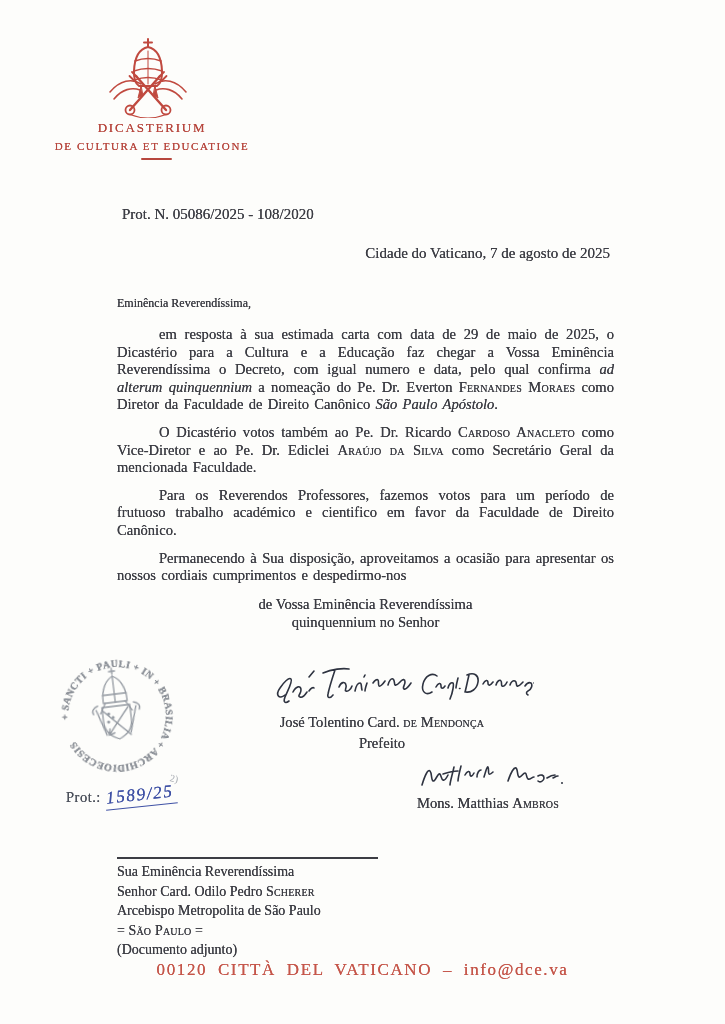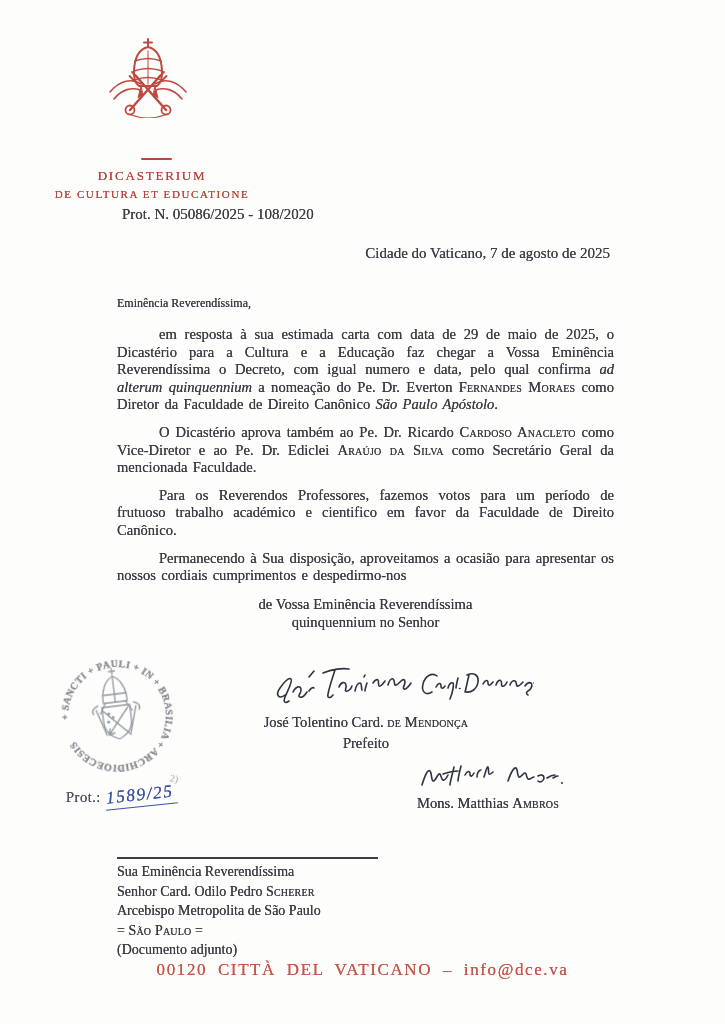--- a/index.html
+++ b/index.html
@@ -7,41 +7,41 @@
     position:relative;width:725px;height:1024px;margin:0 auto;
     background:#fdfdfb;overflow:hidden;
     font-family:"Liberation Serif","DejaVu Serif",serif;
     color:#3c3d44;
     text-shadow:0 0 0.4px;
   }
   
   .emblem{position:absolute;left:106px;top:36px;width:84px;height:82px;}
   .lh-name{position:absolute;left:28px;top:119px;width:248px;text-align:center;
     color:#b7473e;line-height:18px;}
-  .lh1{font-size:13px;letter-spacing:1.8px;margin-top:48px;}
+  .lh1{font-size:13px;letter-spacing:1.8px;}
   .lh2{font-size:11px;letter-spacing:1.6px;}
   .lh-rule{position:absolute;left:141px;top:158px;width:31px;height:2px;background:#b7473e;border-radius:1px;}
   
   .protocol{position:absolute;left:122px;top:206px;font-size:15px;}
   .dateline{position:absolute;left:310px;top:245px;width:300px;text-align:right;font-size:15px;}
   .salutation{position:absolute;left:117px;top:276px;font-size:12px;margin-top:20px;}
   
   .body-block{position:absolute;left:117px;top:326px;width:497px;
     font-size:14.6px;line-height:17.6px;text-align:justify;}
   .body-block p{margin:0 0 10px 0;text-indent:42px;word-spacing:0.11em;}
   .i{font-style:italic;}
   .sc{font-variant:small-caps;letter-spacing:0.2px;}
   .closing{margin-top:6px;text-align:center;text-indent:0;line-height:18.5px;}
   
   .sig-hand{position:absolute;}
   .sig-hand path{fill:none;stroke:#2e3340;stroke-width:1.6;stroke-linecap:round;stroke-linejoin:round;}
   .sig1-hand{left:270px;top:663px;width:264px;height:44px;}
   .sig2-hand{left:416px;top:757px;width:152px;height:38px;}
   .sig-block{position:absolute;text-align:center;font-size:14.6px;line-height:21px;}
-  .sig1-text{left:240px;top:712px;width:252px;}
+  .sig1-text{left:256px;top:712px;width:252px;}
   .sig2-text{left:388px;top:793px;width:200px;}
   
   .stamp-wrap{position:absolute;left:53px;top:652px;width:128px;height:128px;
     transform:rotate(-7deg);opacity:.82;filter:blur(.2px);}
   .stamp-wrap path,.stamp-wrap circle{fill:none;stroke:#7d848e;stroke-width:1.3;stroke-linecap:round;stroke-linejoin:round;}
   .stamp-ring{fill:#767d87;stroke:none;font-family:"Liberation Serif",serif;
     font-size:10px;letter-spacing:0.4px;font-weight:bold;}
   .prot-hand{position:absolute;left:66px;top:786px;white-space:nowrap;}
   .prot-label{font-size:14.5px;color:#4c515b;letter-spacing:0.5px;text-shadow:0 0 0.5px;}
   .prot-num{display:inline-block;font-size:17.5px;font-style:italic;color:#3f51a5;
@@ -82,21 +82,21 @@
     <div class="lh2">DE CULTURA ET EDUCATIONE</div>
   </div>
   <div class="lh-rule"></div>
 
   <div class="protocol">Prot. N. 05086/2025 - 108/2020</div>
   <div class="dateline">Cidade do Vaticano, 7 de agosto de 2025</div>
   <div class="salutation">Eminência Reverendíssima,</div>
 
   <div class="body-block">
     <p><span>em resposta à sua estimada carta com data de 29 de maio de 2025, o Dicastério para a Cultura e a Educação faz chegar a Vossa Eminência Reverendíssima o Decreto, com igual numero e data, pelo qual confirma </span><span class="i">ad alterum quinquennium</span><span> a nomeação do Pe. Dr. Everton </span><span class="sc">Fernandes Moraes</span><span> como Diretor da Faculdade de Direito Canônico </span><span class="i">São Paulo Apóstolo</span><span>.</span></p>
-    <p><span>O Dicastério aprova também ao Pe. Dr. Ricardo </span><span class="sc">Cardoso Anacleto</span><span> como Vice-Diretor e ao Pe. Dr. Ediclei </span><span class="sc">Araújo da Silva</span><span> como Secretário Geral da mencionada Faculdade.</span></p>
+    <p><span>O Dicastério votos também ao Pe. Dr. Ricardo </span><span class="sc">Cardoso Anacleto</span><span> como Vice-Diretor e ao Pe. Dr. Ediclei </span><span class="sc">Araújo da Silva</span><span> como Secretário Geral da mencionada Faculdade.</span></p>
     <p><span>Para os Reverendos Professores, fazemos votos para um período de frutuoso trabalho académico e cientifico em favor da Faculdade de Direito Canônico.</span></p>
     <p><span>Permanecendo à Sua disposição, aproveitamos a ocasião para apresentar os nossos cordiais cumprimentos e despedirmo-nos</span></p>
     <div class="closing">
       <div>de Vossa Eminência Reverendíssima</div>
       <div>quinquennium no Senhor</div>
     </div>
   </div>
 
   <svg class="sig-hand sig1-hand" viewBox="0 0 262 44" aria-label="José Tolentino Card. De Mendonça">
     <path d="M14,32 c-6,5 -10,0 -5,-7 c4,-6 9,-11 11,-9 c2,2 -3,11 -6,18 c-2,5 0,7 4,4 m4,-9 c3,-6 8,-7 8,-2 c0,4 -4,6 -1,7 c2,1 5,-2 7,-5 m2,-1 c2,-3 4,-4 5,-3 m-5,-11 l5,-6"></path>

